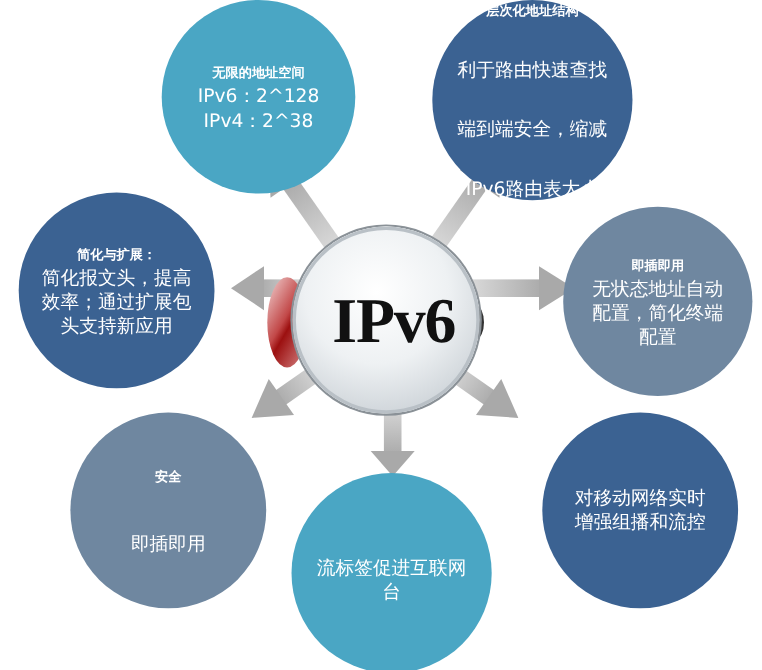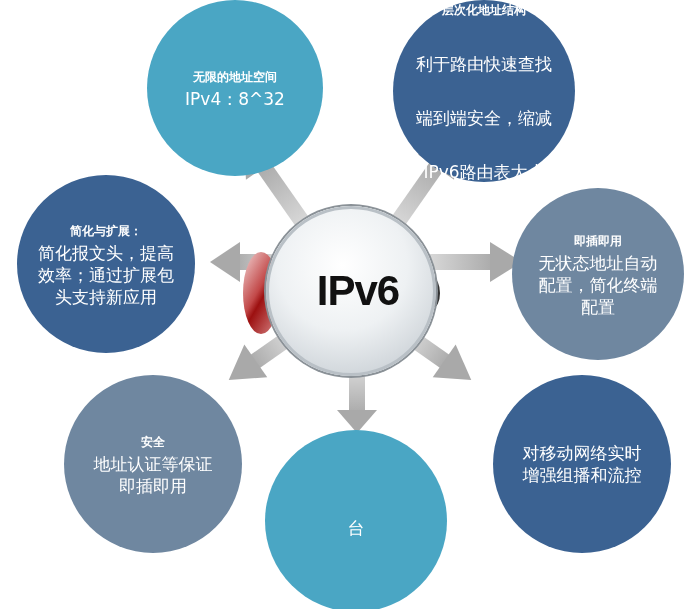--- a/index.html
+++ b/index.html
@@ -12,21 +12,21 @@
             box-sizing: border-box; }
   .bubble .title { font-weight: bold; font-size: 12px; line-height: 22px; white-space: nowrap; }
   .bubble .line { font-size: 17px; line-height: 22px; white-space: nowrap; }
   .light-blue { background: #4aa6c4; }
   .dark-blue { background: #3b6292; }
   .slate { background: #6f87a0; }
   .center { position: absolute; left: 266px; top: 206px; width: 170px; height: 170px; border-radius: 50%;
             background: radial-gradient(circle at 45% 35%, #ffffff 0%, #eef1f3 45%, #cdd3d8 80%, #a6adb3 100%);
             box-shadow: inset 0 0 0 3px #b9c0c6, 0 0 0 2px #8a9197;
             display: flex; align-items: center; justify-content: center; }
-  .center .label { font-family: Liberation Sans, sans-serif; font-weight: bold; font-size: 42px; color: #111111; letter-spacing: -1px; margin-left: 14px; }
+  .center .label { font-family: Liberation Serif, serif; font-weight: bold; font-size: 58px; color: #111111; letter-spacing: -1px; margin-left: 14px; }
   .red-oval { position: absolute; left: 243px; top: 252px; width: 36px; height: 82px; border-radius: 50%;
               background: linear-gradient(120deg, #f3d6d6 0%, #c24848 45%, #9c1010 55%, #d88a8a 100%); }
   .dark-nub { position: absolute; left: 426px; top: 278px; width: 14px; height: 30px; border-radius: 0 50% 50% 0; background: #333; }
 </style>
 </head>
 <body>
 
 <div class="stage">
 
   <svg class="arrows" width="693" height="609">
@@ -68,21 +68,22 @@
     </g>
 
     <g transform="translate(357,295) rotate(90)">
       <rect x="60" y="-8" width="60" height="16" fill="url(#ag)"></rect>
       <polygon points="115,-20 138,0 115,20" fill="#a9a9a9"></polygon>
     </g>
   </svg>
 
   <div class="bubble light-blue" style="left:147px; top:0px; width:176px; height:176px;">
     <div class="title">无限的地址空间</div>
-    <div class="line">IPv4：8^32</div>
+    <div class="line">IPv6：2^128</div>
+    <div class="line">IPv4：2^38</div>
   </div>
 
   <div class="bubble dark-blue" style="left:393px; top:0px; width:182px; height:182px;gap:32px;">
     <div class="title">层次化地址结构</div>
     <div class="line">利于路由快速查找</div>
     <div class="line">端到端安全，缩减</div>
     <div class="line">IPv6路由表大小</div>
   </div>
 
   <div class="bubble slate" style="left:512px; top:188px; width:172px; height:172px;">
@@ -92,32 +93,32 @@
     <div class="line">配置</div>
   </div>
 
   <div class="bubble dark-blue" style="left:17px; top:175px; width:178px; height:178px;">
     <div class="title">简化与扩展：</div>
     <div class="line">简化报文头，提高</div>
     <div class="line">效率；通过扩展包</div>
     <div class="line">头支持新应用</div>
   </div>
 
-  <div class="bubble slate" style="left:64px; top:375px; width:178px; height:178px;">
+  <div class="bubble slate" style="left:64px; top:375px; width:178px; height:178px;gap:40px;">
     <div class="title">安全</div>
-    <div class="line">地址认证等保证</div>
     <div class="line">即插即用</div>
   </div>
 
   <div class="bubble dark-blue" style="left:493px; top:375px; width:178px; height:178px;">
     <div class="line">对移动网络实时</div>
     <div class="line">增强组播和流控</div>
   </div>
 
   <div class="bubble light-blue" style="left:265px; top:430px; width:182px; height:182px; padding-top:14px;">
+    <div class="line">流标签促进互联网</div>
     <div class="line">台</div>
   </div>
 
   <div class="red-oval"></div>
   <div class="dark-nub"></div>
   <div class="center">
     <span class="label">IPv6</span>
   </div>
 
 </div>

